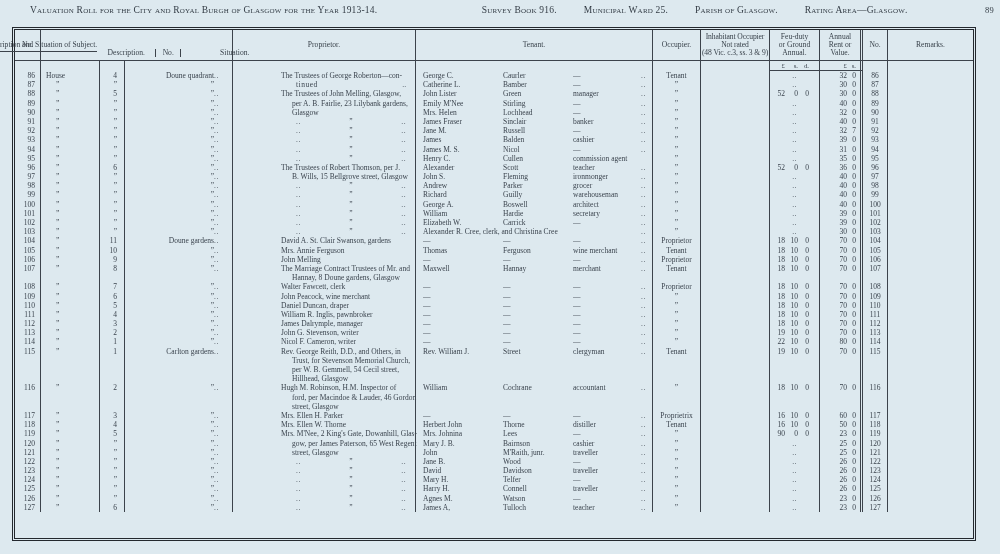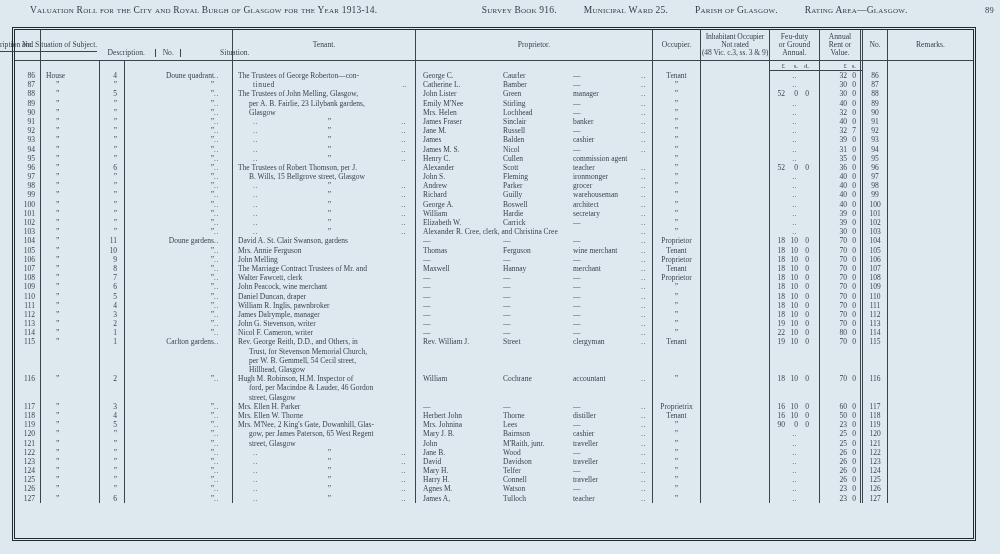--- a/index.html
+++ b/index.html
@@ -55,21 +55,21 @@
   .row{height:9.2px;}
   .row .c{height:9.2px;}
   .num{text-align:right;padding-right:5px;}
   .snum{text-align:right;padding-right:7px;}
   .cell-desc{padding-left:5px;}
   .cell-desc.dit{padding-left:15px;}
   .sit{display:flex;}
   .sit .sit-t{flex:1;padding-left:4px;text-align:right;}
   .sit .sit-t.dit{padding-left:40px;}
   .sit .sdots{width:18px;text-align:left;}
-  .prop{padding-left:5px;padding-right:3px;}
+  .prop{padding-left:5px;padding-right:3px;margin-left:43px;}
   .prop.indent{padding-left:16px;}
   .prop.spread{display:flex;justify-content:space-between;padding:0 9px 0 20px;}
   .ten{display:flex;padding-left:7px;}
   .ten .t0{width:80px;}
   .ten .t1{width:70px;}
   .ten .t2{width:68px;}
   .ten .t3{flex:1;}
   .ctr{text-align:center;}
   .money{display:flex;}
   .money .m0{width:17px;text-align:right;padding-right:2px;}
@@ -96,22 +96,22 @@
   <div class="cols hmain">
     <div class="c">No.</div>
     <div class="c hgroup">
       <div class="gtop">Description and Situation of Subject.</div>
       <div class="gsub">
         <div>Description.</div>
         <div>No.</div>
         <div>Situation.</div>
       </div>
     </div>
+    <div class="c">Proprietor.</div>
     <div class="c">Tenant.</div>
-    <div class="c">Proprietor.</div>
     <div class="c">Occupier.</div>
     <div class="c h3l htiny">
       <span>Inhabitant Occupier</span>
       <span>Not rated</span>
       <span>(48 Vic. c.3, ss. 3 &amp; 9)</span>
     </div>
     <div class="c h3l">
       <span>Feu-duty</span>
       <span>or Ground</span>
       <span>Annual.</span>
@@ -763,20 +763,37 @@
           <span class="m2">0</span>
         </div>
         <div class="c cR money rent">
           <span class="m0">70</span>
           <span class="m1">0</span>
         </div>
         <div class="c ctr">107</div>
         <div class="c "></div>
       </div>
       <div class="cols row">
+        <div class="c num"></div>
+        <div class="c cell-desc"></div>
+        <div class="c snum"></div>
+        <div class="c sit">
+          <span class="sit-t"></span>
+          <span class="sdots dots"></span>
+        </div>
+        <div class="c prop indent">Hannay, 8 Doune gardens, Glasgow</div>
+        <div class="c ten"></div>
+        <div class="c ctr"></div>
+        <div class="c "></div>
+        <div class="c "></div>
+        <div class="c cR"></div>
+        <div class="c ctr"></div>
+        <div class="c "></div>
+      </div>
+      <div class="cols row">
         <div class="c num">108</div>
         <div class="c cell-desc dit">”</div>
         <div class="c snum">7</div>
         <div class="c sit">
           <span class="sit-t dit">”</span>
           <span class="sdots dots">..</span>
         </div>
         <div class="c prop">Walter Fawcett, clerk</div>
         <div class="c ten">
           <span class="t0">—</span>

